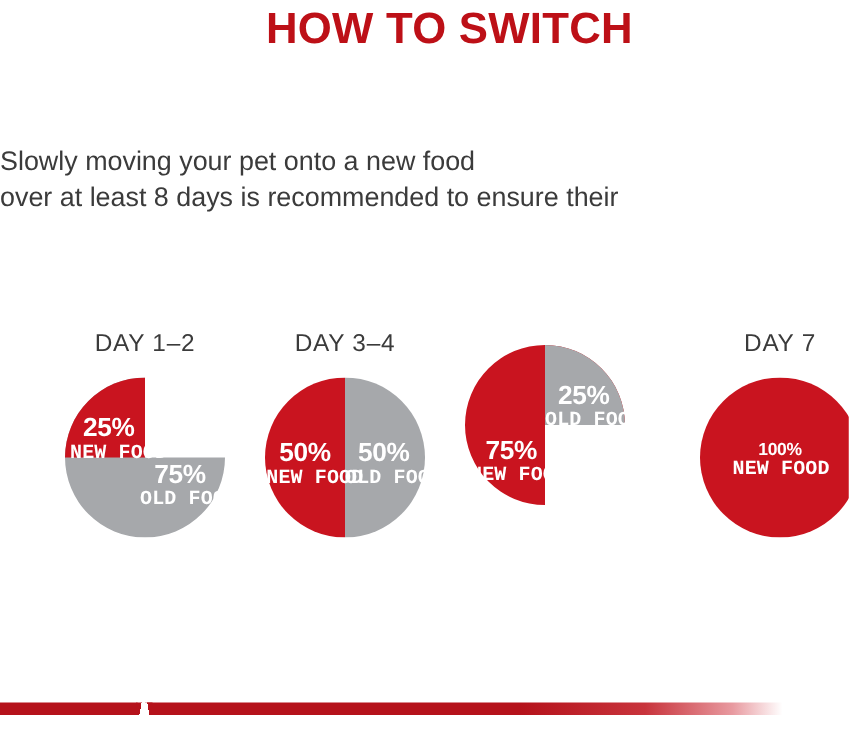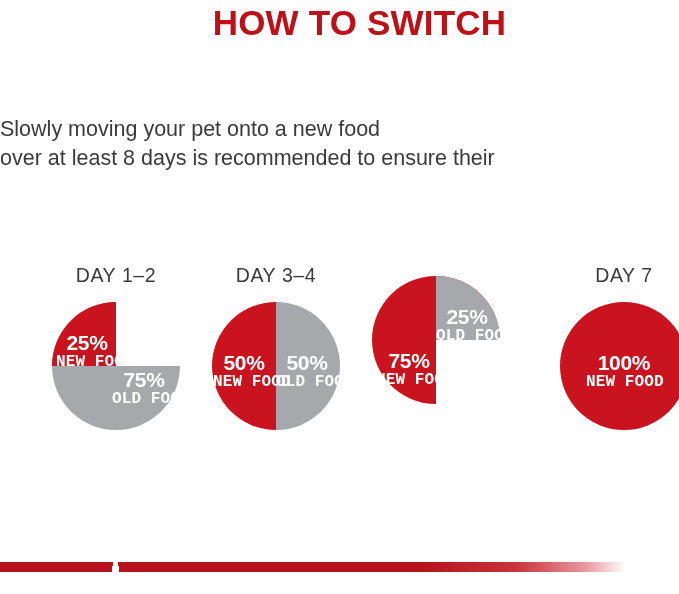--- a/index.html
+++ b/index.html
@@ -97,21 +97,21 @@
   .lbl-p0-new{left:4px;  top:30px; width:62px;}
   .lbl-p0-old{left:60px; top:67px; width:64px;}
 
   .lbl-p1-new{left:1px;  top:50px; width:62px;}
   .lbl-p1-old{left:64px; top:50px; width:62px;}
 
   .lbl-p2-new{left:4px;  top:74px; width:66px;}
   .lbl-p2-old{left:64px; top:30px; width:62px;}
 
   .lbl-p3-new{left:26px; top:50px; width:76px;}
-  .lbl-p3-new .pct{font-size:21px;}
+  .lbl-p3-new .pct{font-size:14px;}
 
   
   .footer{
     position:absolute;left:0;top:540px;width:679px;height:54px;
   }
   .bar-left{
     position:absolute;left:0;top:22px;
     width:110px;height:10px;
     background:#b5121b;
   }

